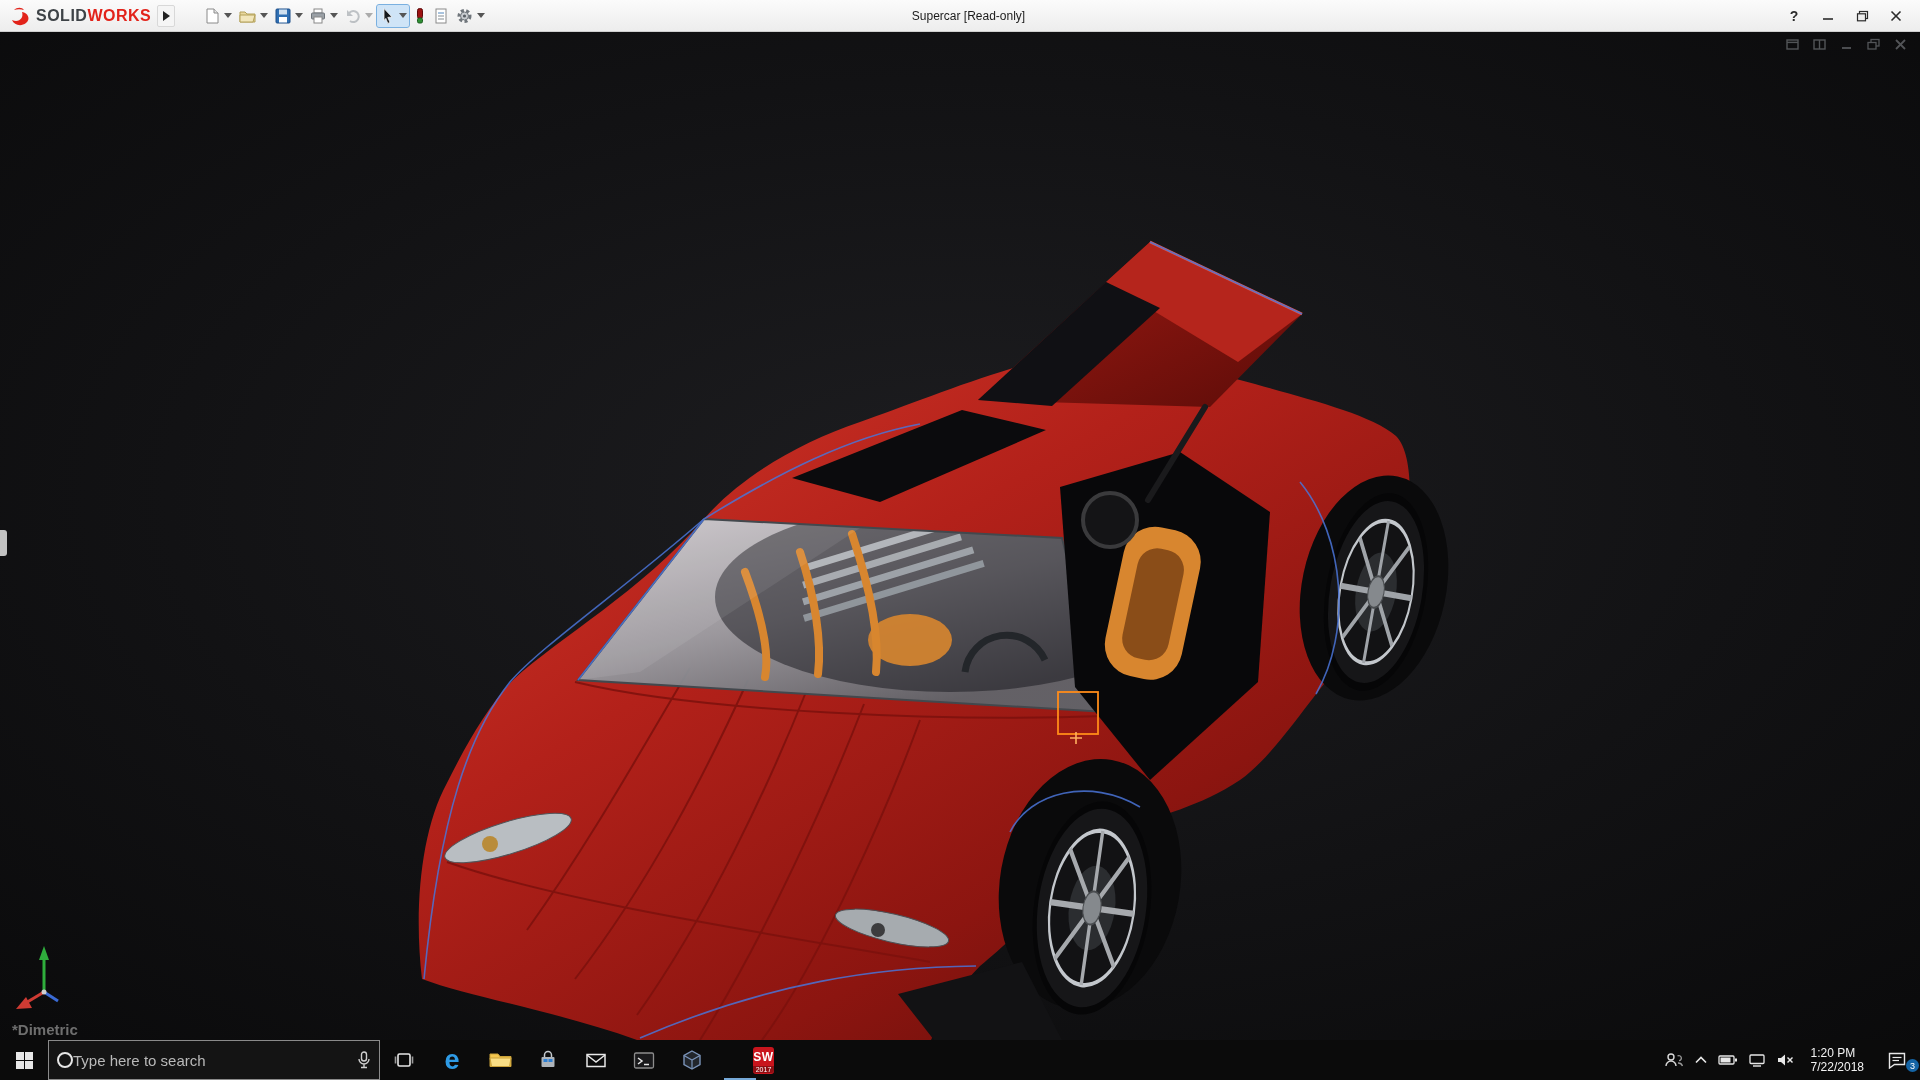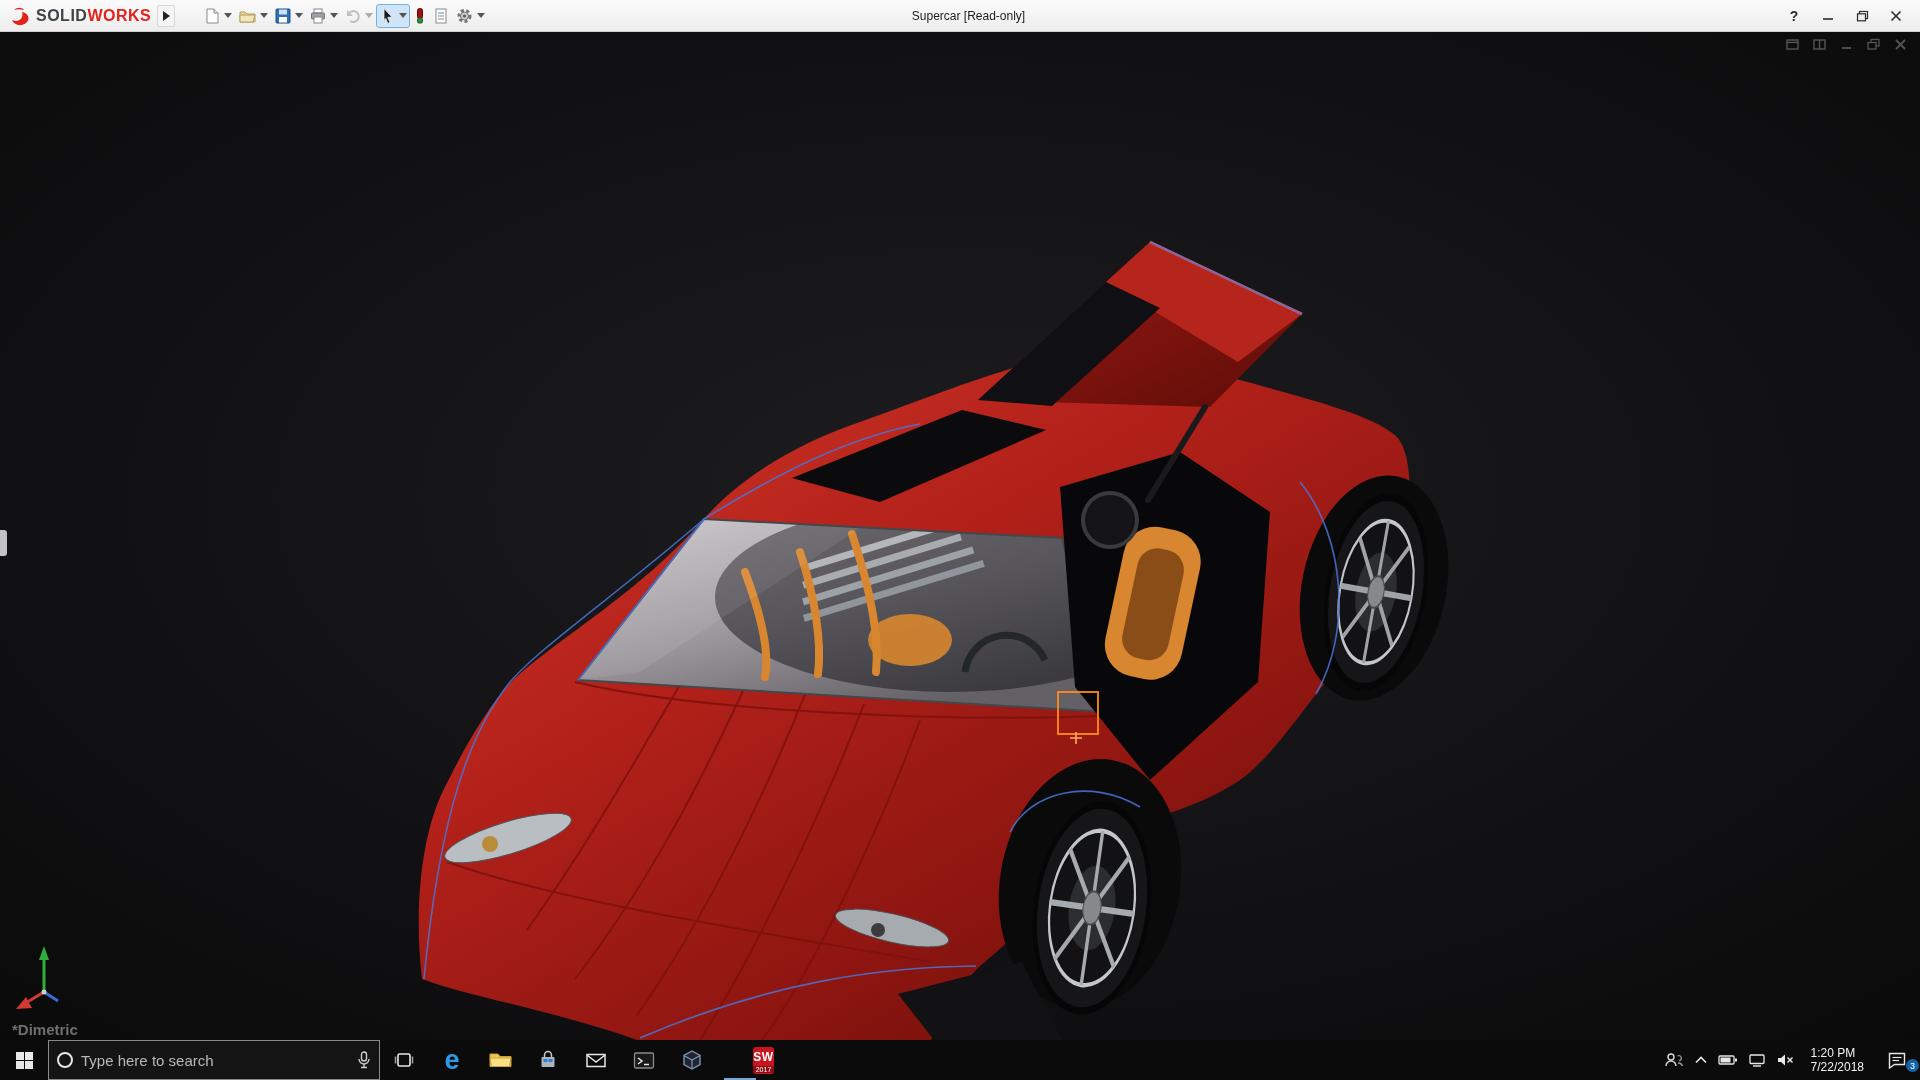--- a/index.html
+++ b/index.html
@@ -42,21 +42,21 @@
               border-radius:0 3px 3px 0; opacity:.9; }
   .triad { position:absolute; left:12px; bottom:24px; }
   .orientation-label { position:absolute; left:12px; bottom:2px; font-size:15px; color:#6e6e6e;font-weight:bold; }
 
   
   .taskbar { position:absolute; left:0; right:0; bottom:0; height:40px; background:#0b0b0b;
              display:flex; align-items:stretch; z-index:40; }
   .start-btn { width:48px; display:flex; align-items:center; justify-content:center; }
   .win-logo { display:grid; grid-template-columns:8px 8px; grid-template-rows:8px 8px; gap:1px; }
   .win-logo span { background:#e8e8e8; }
-  .search-box { width:332px; margin:0; display:flex; align-items:center; gap:8px;
+  .search-box { width:332px; margin:0; display:flex; align-items:center; 
                 background:#141414; border:1px solid #8a8a8a; padding:0 8px; }
   .search-box input { flex:1; background:transparent; border:none; outline:none;
                       color:#cccccc; font-size:15px; font-family:"Liberation Sans", sans-serif; }
   .search-box input::placeholder { color:#b9b9b9; }
   .cortana-ring { width:16px; height:16px; border:2px solid #e6e6e6; border-radius:50%; }
   .tb-icon { width:48px; display:flex; align-items:center; justify-content:center; position:relative; }
   .edge-e { color:#2e9be6; font-size:27px; font-weight:bold; line-height:1; }
   .sw-tile { width:27px; height:27px; background:#c9151d; border-radius:3px; position:relative;
              display:flex; align-items:center; justify-content:center;margin-left:47px; }
   .sw-abbr { color:#fff; font-size:12px; font-weight:bold; letter-spacing:.5px; margin-top:-6px;}

